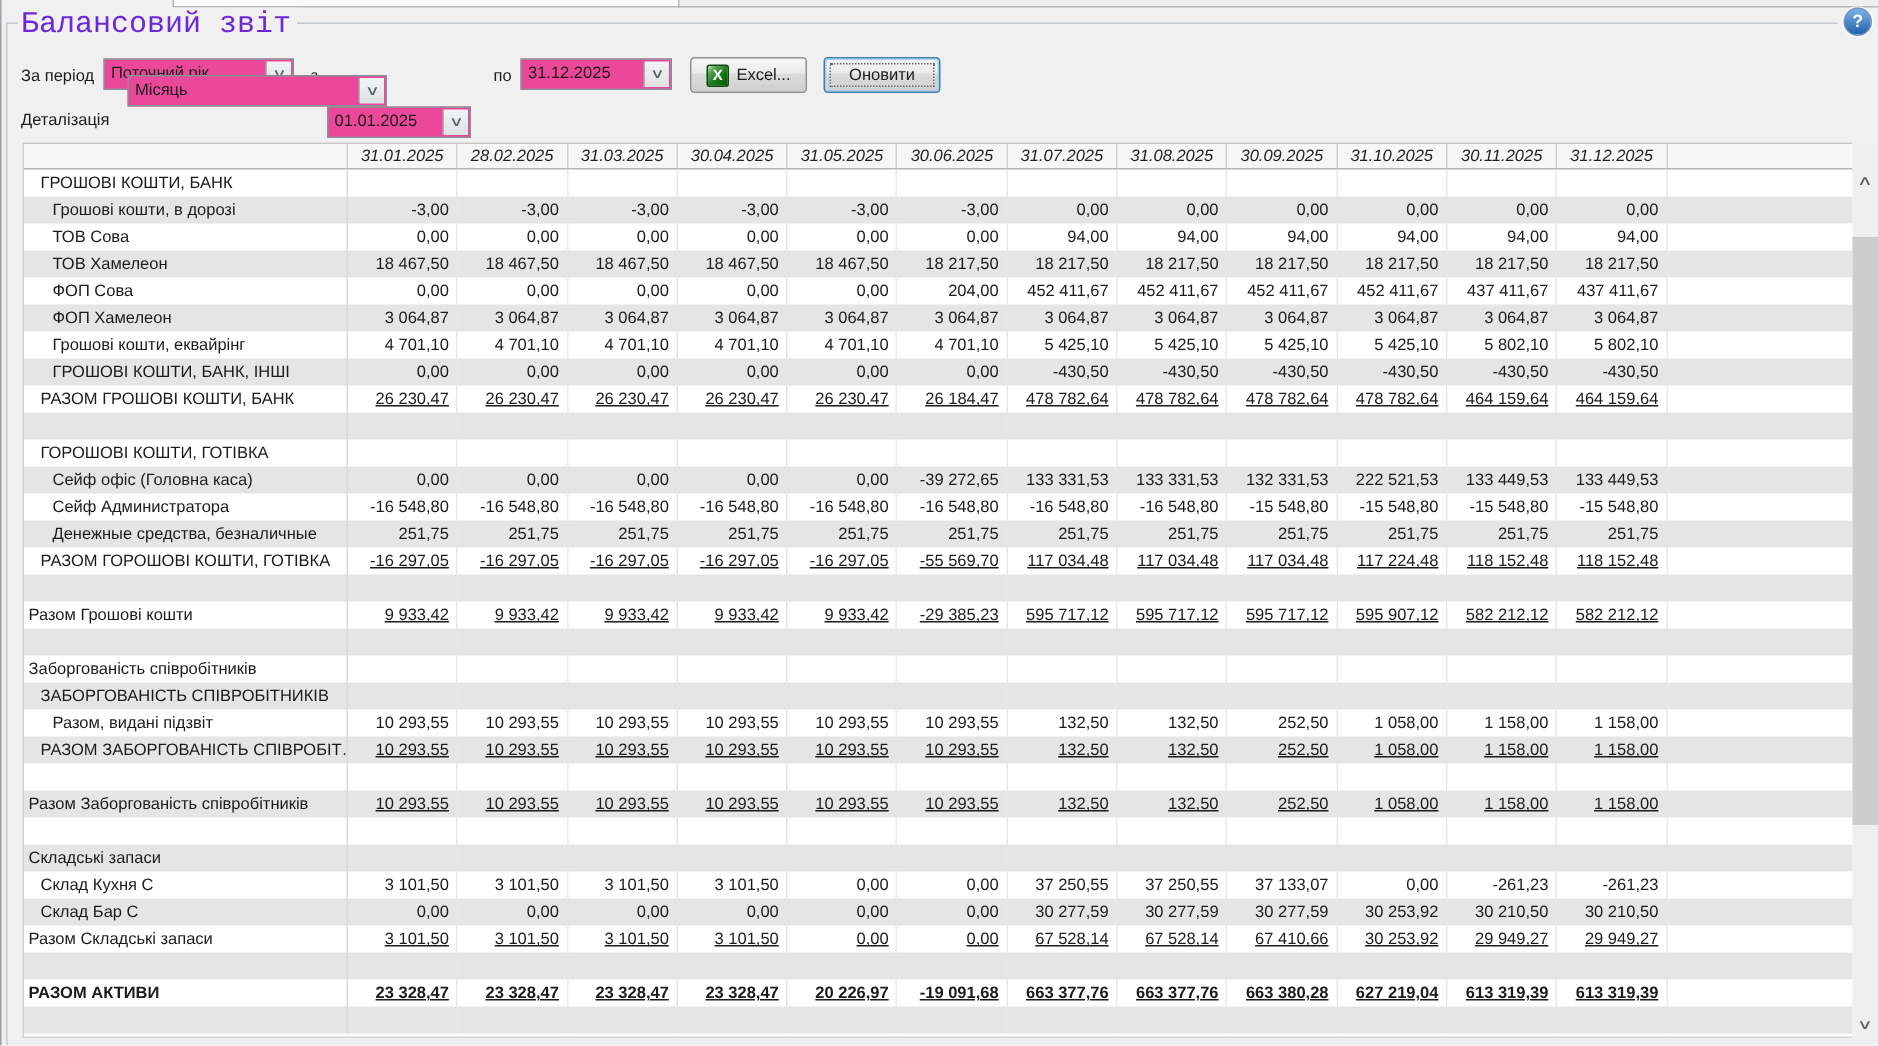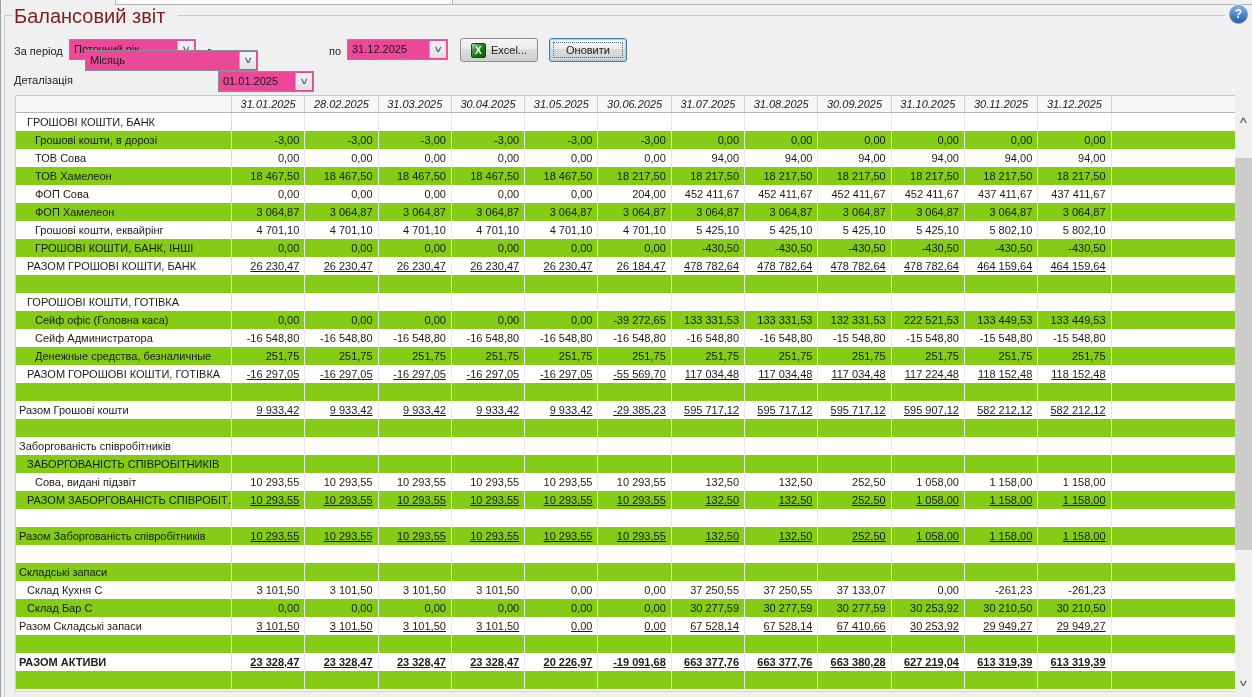--- a/index.html
+++ b/index.html
@@ -11,22 +11,22 @@
   .tab-remnant { position:absolute; left:115px; top:0; width:338px; height:5px;
                  background:#fafafa; border:1px solid #b6b6b6; border-top:none; }
   .tab-line { position:absolute; left:452px; top:4px; width:800px; height:1px; background:#b6b6b6; }
 
   
   .win-left   { position:absolute; left:0; top:0; width:1px; height:697px; background:#9aa0a6; }
   .fs-left    { position:absolute; left:4px; top:15px; width:1px; height:682px; background:#c3c9ce; }
   .fs-top-a   { position:absolute; left:4px; top:15px; width:8px; height:1px; background:#c3c9ce; }
   .fs-top-b   { position:absolute; left:178px; top:15px; width:1047px; height:1px; background:#c3c9ce; }
 
-  .page-title { position:absolute; left:13px; top:5px; font-size:20px; color:#7f1d1d;
-                background:#f0f0f0; padding:0 4px 0 1px; white-space:nowrap; }
+  .page-title { position:absolute; left:13px; top:5px; font-size:20px; color:#6d28d9;
+                background:#f0f0f0; padding:0 4px 0 1px; white-space:nowrap;font-family:Liberation Mono, monospace; }
 
   .help-btn { position:absolute; left:1229px; top:5px; width:19px; height:19px; border-radius:50%;
               background:linear-gradient(#7db3e8, #2260a8); border:1px solid #6f93bf;
               color:#fff; font-size:12px; font-weight:bold; text-align:center; line-height:17px;
               box-shadow:0 0 0 1px rgba(255,255,255,.65); cursor:pointer; }
 
   .lbl { position:absolute; font-size:11px; color:#1b1b1b; white-space:nowrap; }
 
   .combo { position:absolute; height:21px; background:#ec4899; border:1px solid #898f94;
            font-size:11px; line-height:19px; padding-left:4px; white-space:nowrap; cursor:default; }
@@ -46,21 +46,21 @@
 
   
   .tbl { position:absolute; left:15px; top:95px; width:1220px; height:597px; background:#fff;
          border-top:1px solid #c6c6c6; border-left:1px solid #cfcfcf; border-bottom:1px solid #d4d4d4; }
   .grid-row { display:grid; grid-template-columns:216px repeat(12,73.3px) 1fr; }
   .thead { height:17px; background:#f7f7f7; border-bottom:1px solid #b5b5b5; }
   .th { border-right:1px solid #d2d2d2; font-size:11px; line-height:16px; text-align:center;
         color:#222; overflow:hidden; white-space:nowrap;font-style:italic; }
   .th:last-child { border-right:none; }
   .trow { height:18px; }
-  .trow.stripe { background:#84cc16; }
+  .trow.stripe { background:#e5e5e5; }
   .td { border-right:1px solid #e7e7e7; font-size:11px; line-height:18px; text-align:right;
         padding-right:5px; overflow:hidden; white-space:nowrap; cursor:default; }
   .td.cell-filler { border-right:none; }
   .td.lbl-cell { text-align:left; border-right:1px solid #dadada; padding-right:2px; }
   .lvl0 { padding-left:3px; } .lvl1 { padding-left:11px; } .lvl2 { padding-left:19px; }
   .u { text-decoration:underline; }
   .b { font-weight:bold; }
 
   
   .sb { position:absolute; left:1235px; top:95px; width:17px; height:597px; background:#efefef; }
@@ -447,21 +447,21 @@
           <div class="td"></div>
           <div class="td"></div>
           <div class="td"></div>
           <div class="td"></div>
           <div class="td"></div>
           <div class="td"></div>
           <div class="td"></div>
           <div class="td cell-filler"></div>
         </div>
         <div class="grid-row trow">
-          <div class="td lbl-cell lvl2">Сова, видані підзвіт</div>
+          <div class="td lbl-cell lvl2">Разом, видані підзвіт</div>
           <div class="td">10 293,55</div>
           <div class="td">10 293,55</div>
           <div class="td">10 293,55</div>
           <div class="td">10 293,55</div>
           <div class="td">10 293,55</div>
           <div class="td">10 293,55</div>
           <div class="td">132,50</div>
           <div class="td">132,50</div>
           <div class="td">252,50</div>
           <div class="td">1 058,00</div>

